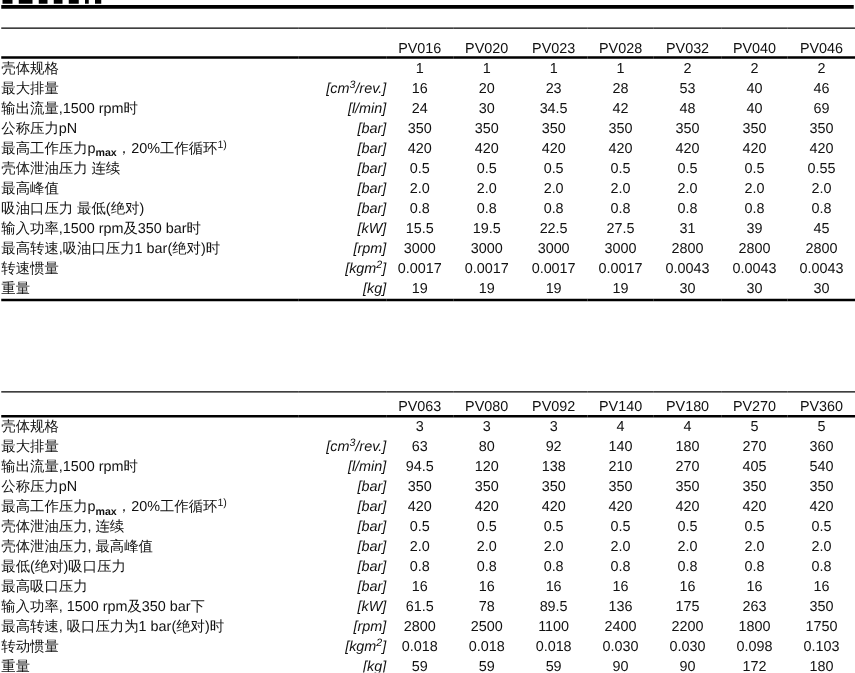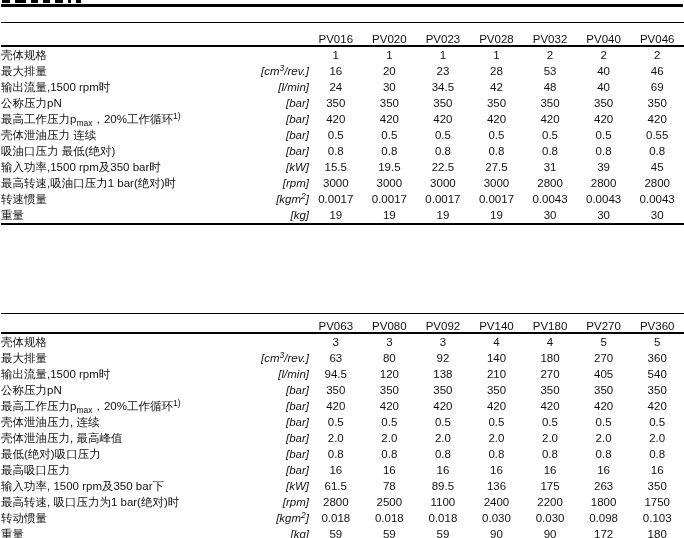--- a/index.html
+++ b/index.html
@@ -38,21 +38,21 @@
     white-space:nowrap;overflow:visible;
   }
   td.lab{text-align:left;padding-left:1px;}
   td.unit{text-align:right;padding-right:2px;font-style:italic;}
   td.val{text-align:center;}
 
   table.spec tbody tr:last-child td{border-bottom:2px solid #000;}
 
   .end-rule{height:1px;background:#9a9a9a;margin-top:2px;}
 
-  sub.s{font-size:8.5px;vertical-align:-3px;line-height:0;}
+  sub.s{font-size:8.5px;vertical-align:-3px;line-height:0;font-weight:bold;}
   sup.s{font-size:8.5px;vertical-align:4px;line-height:0;}
 </style>
 </head>
 <body>
 
 <div class="page">
 
   <div class="clip-frag">
     <span style="width:8px"></span>
       <span style="width:11px"></span>
@@ -151,20 +151,31 @@
             <td class="unit"><span>[bar]</span></td>
             <td class="val">0.5</td>
             <td class="val">0.5</td>
             <td class="val">0.5</td>
             <td class="val">0.5</td>
             <td class="val">0.5</td>
             <td class="val">0.5</td>
             <td class="val">0.55</td>
           </tr>
           <tr>
+            <td class="lab"><span>最高峰值</span></td>
+            <td class="unit"><span>[bar]</span></td>
+            <td class="val">2.0</td>
+            <td class="val">2.0</td>
+            <td class="val">2.0</td>
+            <td class="val">2.0</td>
+            <td class="val">2.0</td>
+            <td class="val">2.0</td>
+            <td class="val">2.0</td>
+          </tr>
+          <tr>
             <td class="lab"><span>吸油口压力 最低(绝对)</span></td>
             <td class="unit"><span>[bar]</span></td>
             <td class="val">0.8</td>
             <td class="val">0.8</td>
             <td class="val">0.8</td>
             <td class="val">0.8</td>
             <td class="val">0.8</td>
             <td class="val">0.8</td>
             <td class="val">0.8</td>
           </tr>

